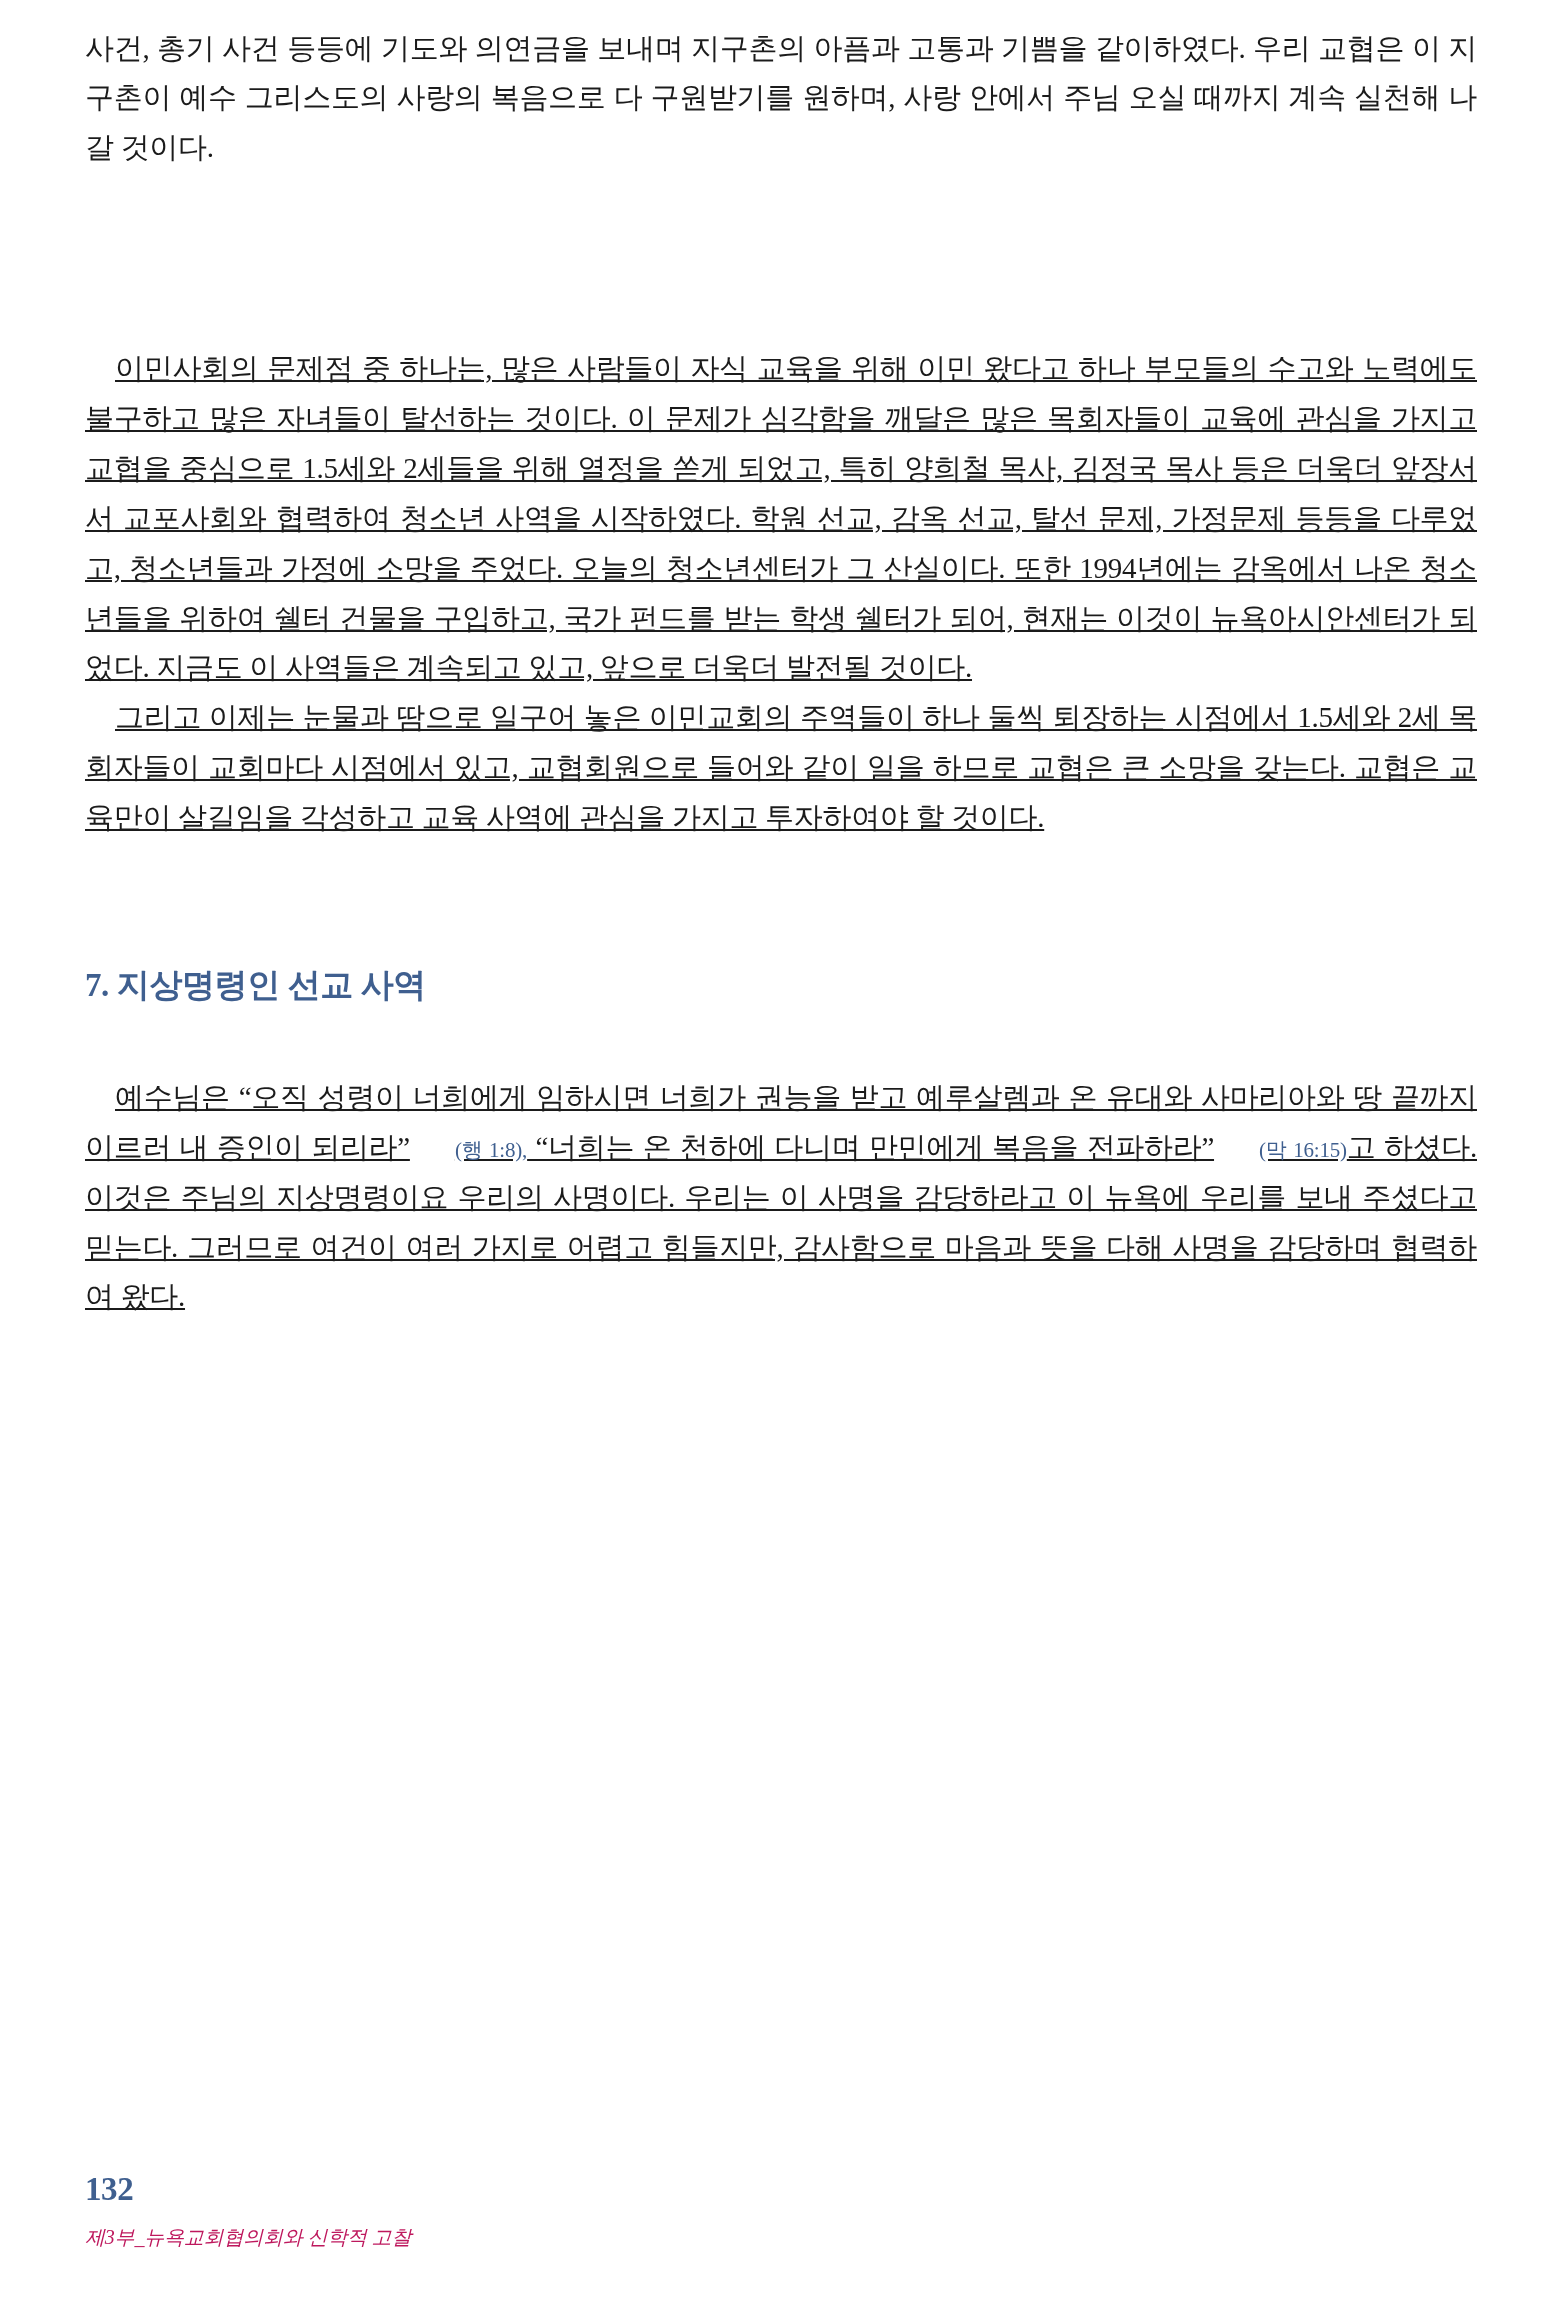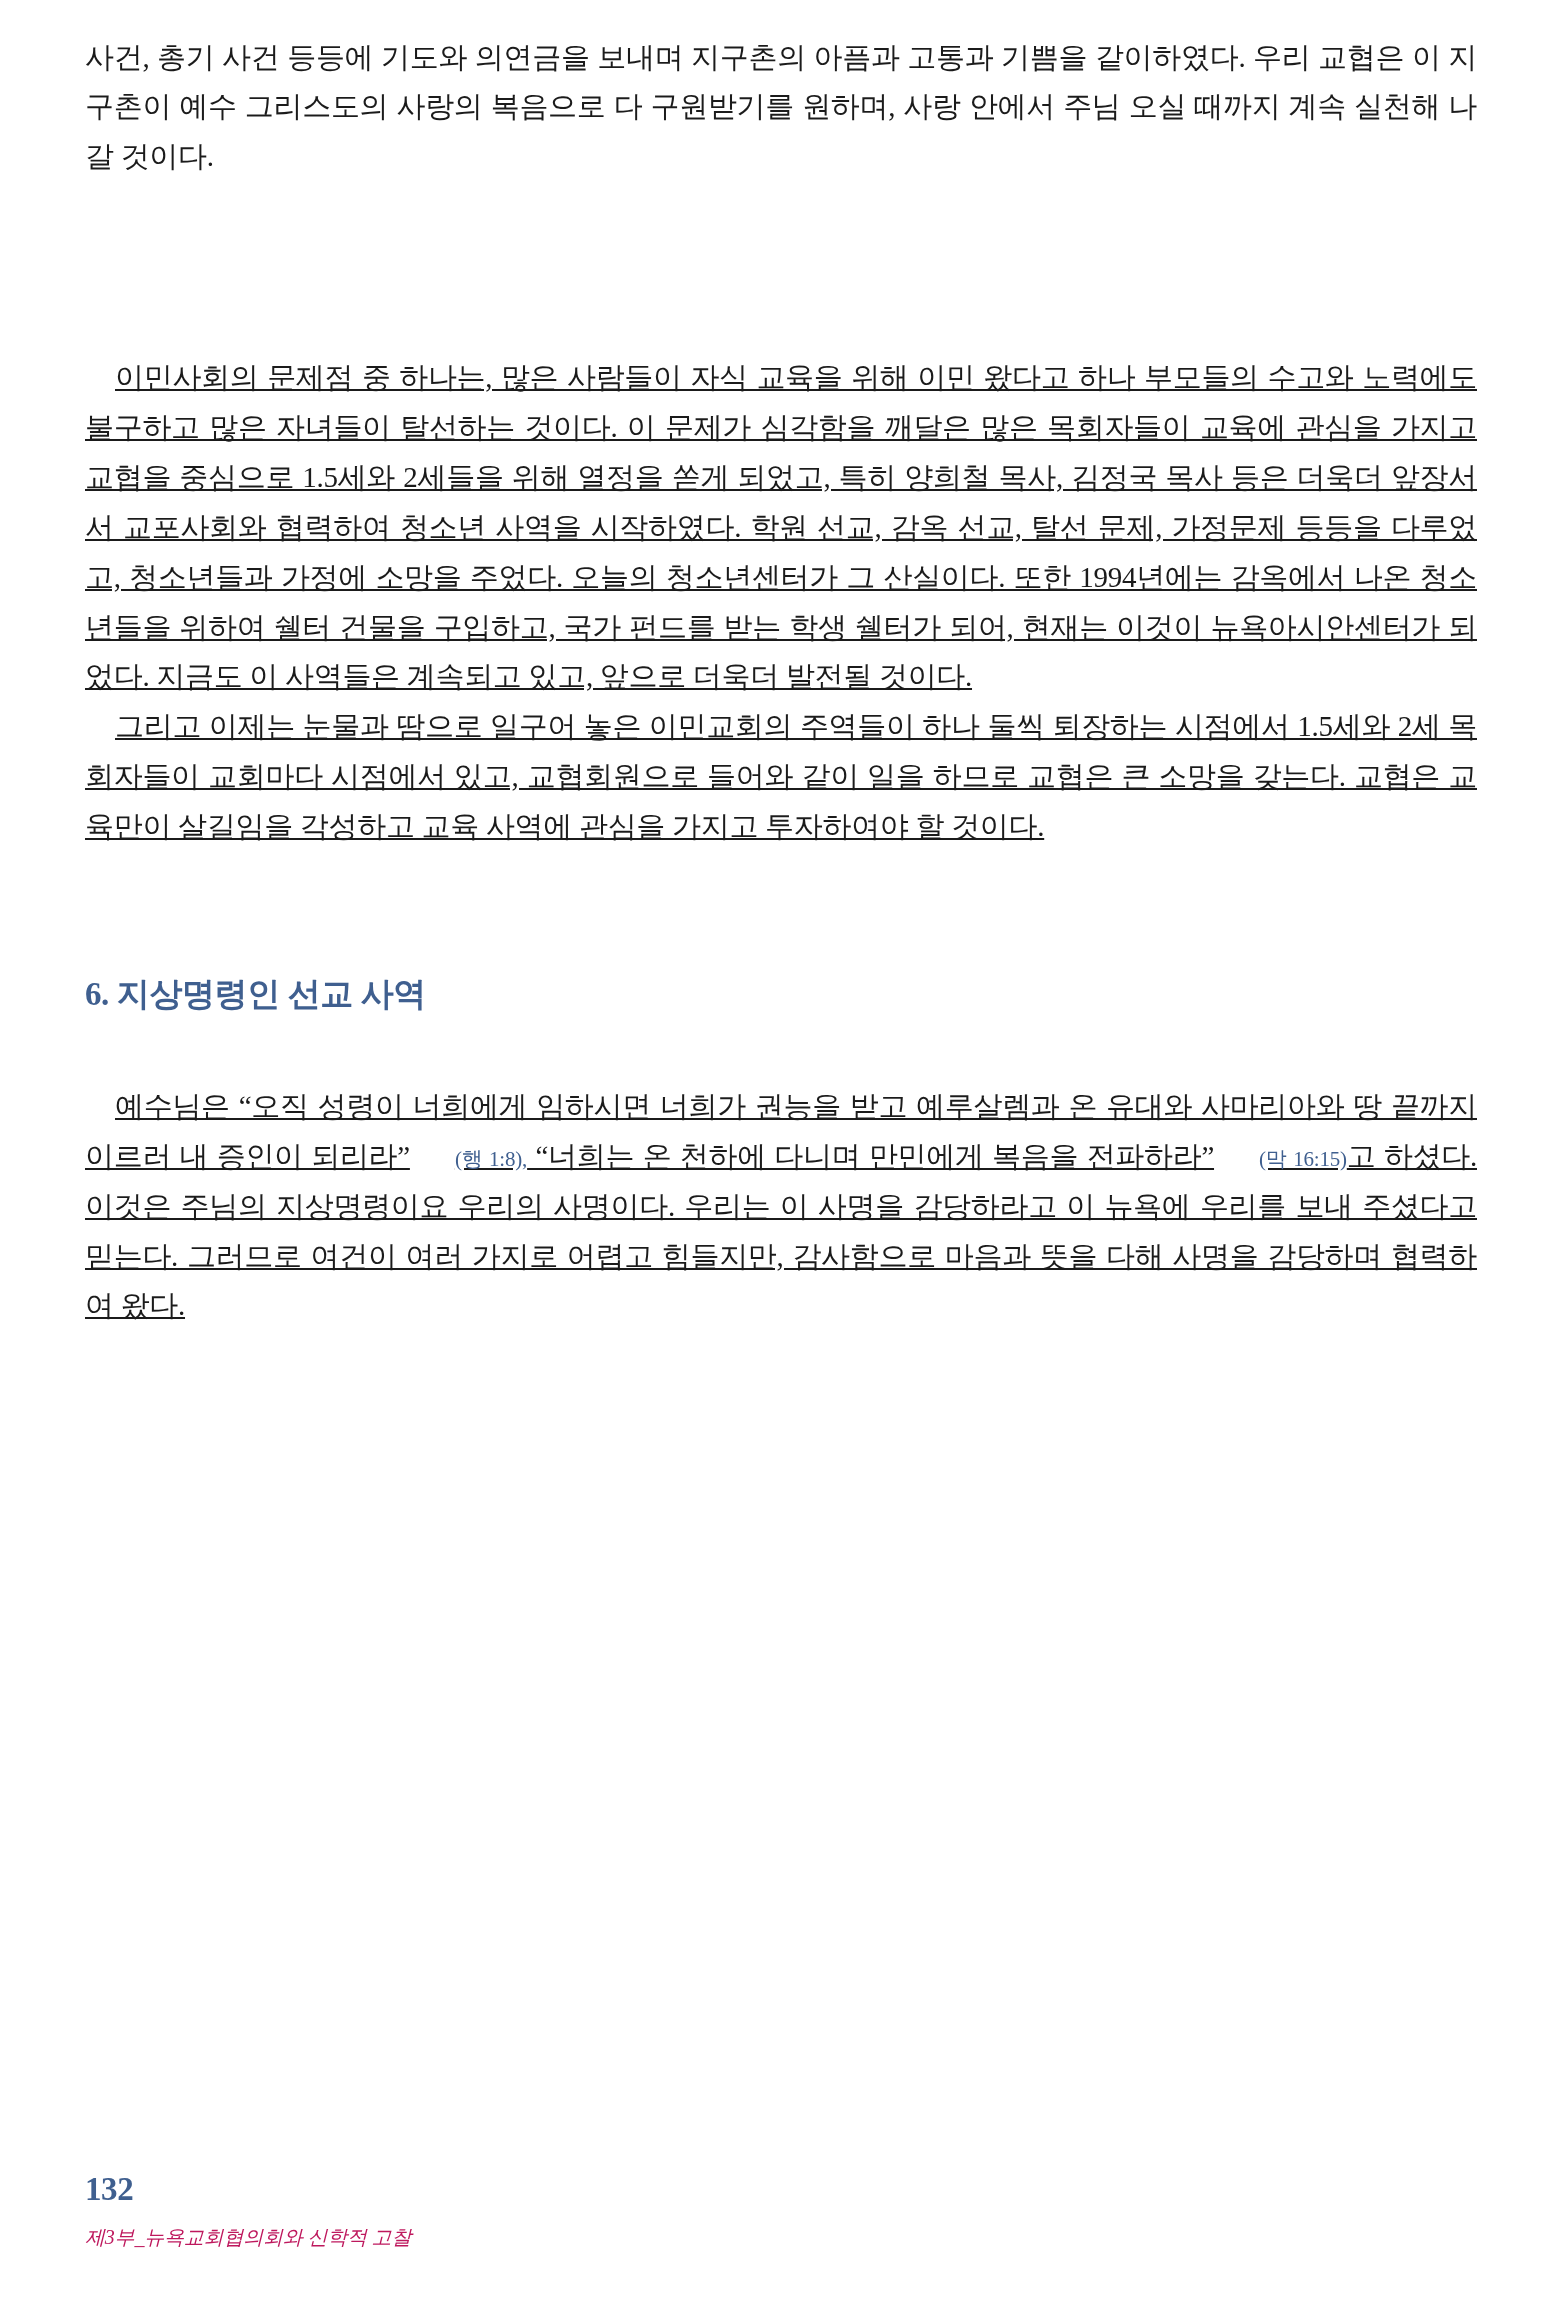--- a/index.html
+++ b/index.html
@@ -16,21 +16,21 @@
     overflow: hidden;
   }
   .page {
     position: relative;
     width: 1562px;
     height: 2319px;
     box-sizing: border-box;
     padding: 0 85px;
   }
   .content {
-    padding-top: 17px;
+    padding-top: 8px;
   }
   p.body-par {
     font-size: 29px;
     line-height: 1.72;
     margin: 0;
     text-align: justify;
     text-justify: inter-character;
     letter-spacing: -0.3px;
     color: #1b1b1b;
   }
@@ -91,21 +91,21 @@
     <div class="gap-before-h1"></div>
 
 
     <div class="gap-after-h1"></div>
 
     <p class="body-par indent">이민사회의 문제점 중 하나는, 많은 사람들이 자식 교육을 위해 이민 왔다고 하나 부모들의 수고와 노력에도 불구하고 많은 자녀들이 탈선하는 것이다. 이 문제가 심각함을 깨달은 많은 목회자들이 교육에 관심을 가지고 교협을 중심으로 1.5세와 2세들을 위해 열정을 쏟게 되었고, 특히 양희철 목사, 김정국 목사 등은 더욱더 앞장서서 교포사회와 협력하여 청소년 사역을 시작하였다. 학원 선교, 감옥 선교, 탈선 문제, 가정문제 등등을 다루었고, 청소년들과 가정에 소망을 주었다. 오늘의 청소년센터가 그 산실이다. 또한 1994년에는 감옥에서 나온 청소년들을 위하여 쉘터 건물을 구입하고, 국가 펀드를 받는 학생 쉘터가 되어, 현재는 이것이 뉴욕아시안센터가 되었다. 지금도 이 사역들은 계속되고 있고, 앞으로 더욱더 발전될 것이다.</p>
     <p class="body-par indent">그리고 이제는 눈물과 땀으로 일구어 놓은 이민교회의 주역들이 하나 둘씩 퇴장하는 시점에서 1.5세와 2세 목회자들이 교회마다 시점에서 있고, 교협회원으로 들어와 같이 일을 하므로 교협은 큰 소망을 갖는다. 교협은 교육만이 살길임을 각성하고 교육 사역에 관심을 가지고 투자하여야 할 것이다.</p>
 
     <div class="gap-before-h2"></div>
 
-    <h2 class="heading">6. 지상명령인 선교 사역</h2>
+    <h2 class="heading">7. 지상명령인 선교 사역</h2>
 
     <div class="gap-after-h2"></div>
 
     <p class="body-par indent"><span>예수님은 “오직 성령이 너희에게 임하시면 너희가 권능을 받고 예루살렘과 온 유대와 사마리아와 땅 끝까지 이르러 내 증인이 되리라”</span><span class="ref">(행 1:8),</span><span> “너희는 온 천하에 다니며 만민에게 복음을 전파하라”</span><span class="ref">(막 16:15)</span><span>고 하셨다. 이것은 주님의 지상명령이요 우리의 사명이다. 우리는 이 사명을 감당하라고 이 뉴욕에 우리를 보내 주셨다고 믿는다. 그러므로 여건이 여러 가지로 어렵고 힘들지만, 감사함으로 마음과 뜻을 다해 사명을 감당하며 협력하여 왔다.</span></p>
 
   </div>
 
   <div class="footer">
     <span class="folio">132</span>
     <span class="runhead">제3부_뉴욕교회협의회와 신학적 고찰</span>

